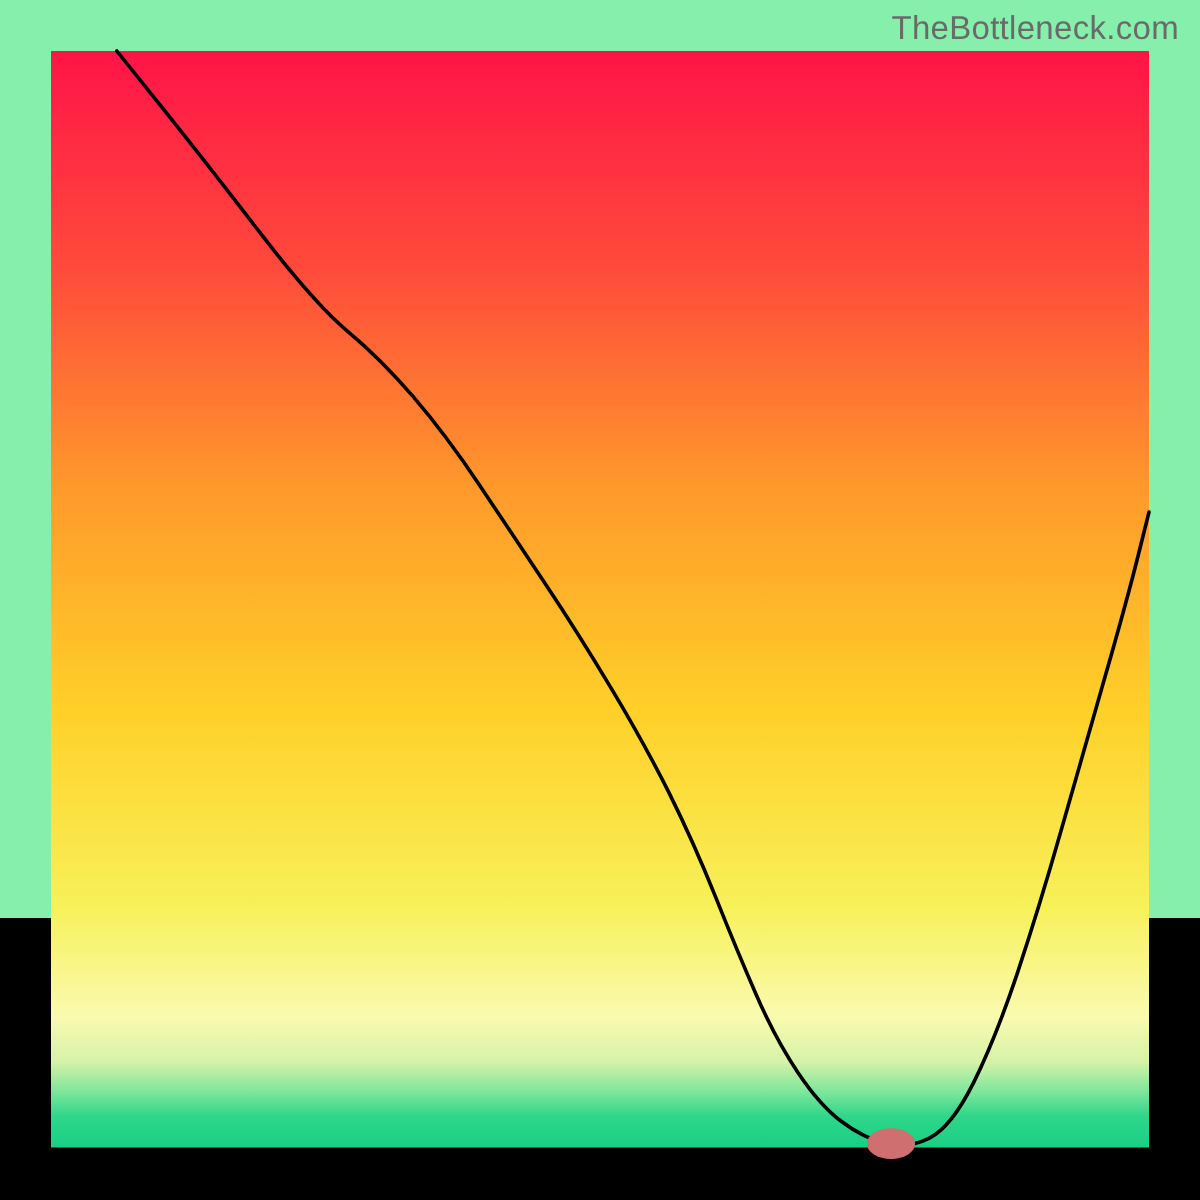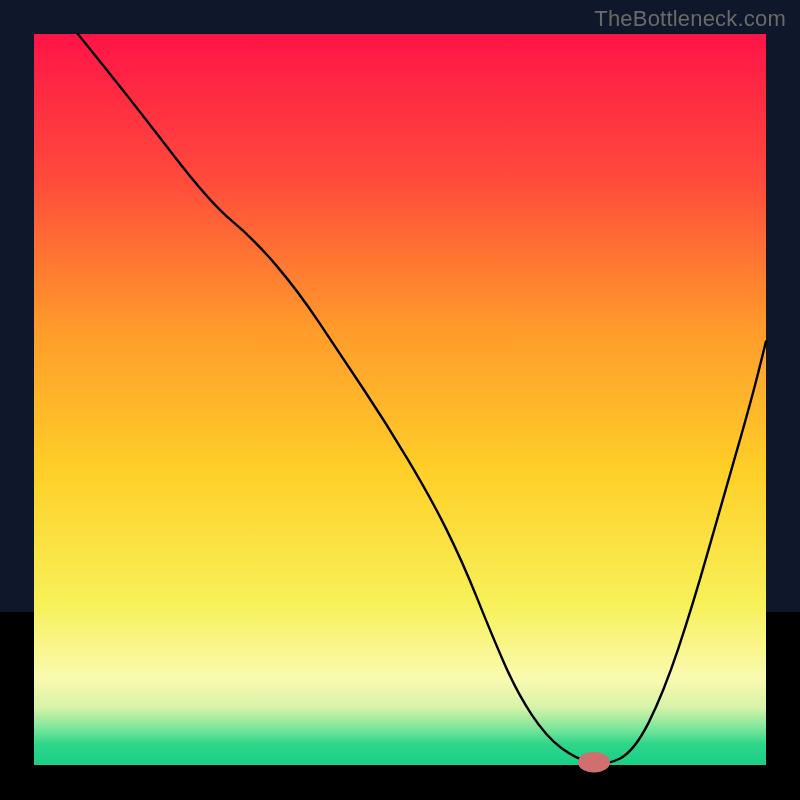--- a/index.html
+++ b/index.html
@@ -7,21 +7,21 @@
     padding: 0;
     width: 800px;
     height: 800px;
     background: #000;
     font-family: Arial, Helvetica, sans-serif;
   }
   .frame {
     position: relative;
     width: 800px;
     height: 612px;
-    background: #0f172a;
+    background: #86efac;
     text-decoration: underline;
   }
   .watermark {
     position: absolute;
     top: 6px;
     right: 14px;
     color: #6a6a6a;
     font-size: 22px;
     font-weight: 500;
     letter-spacing: 0.2px;

